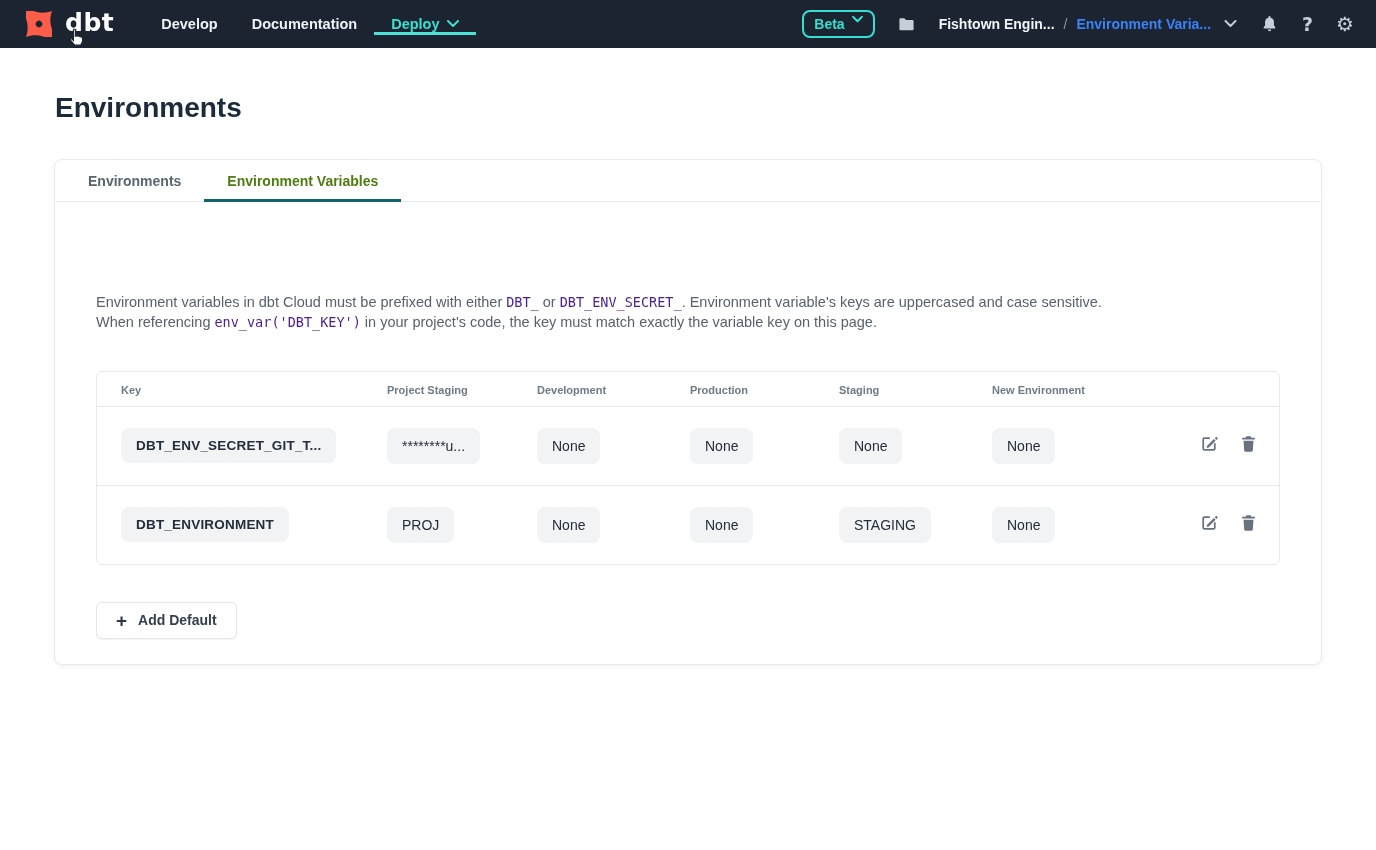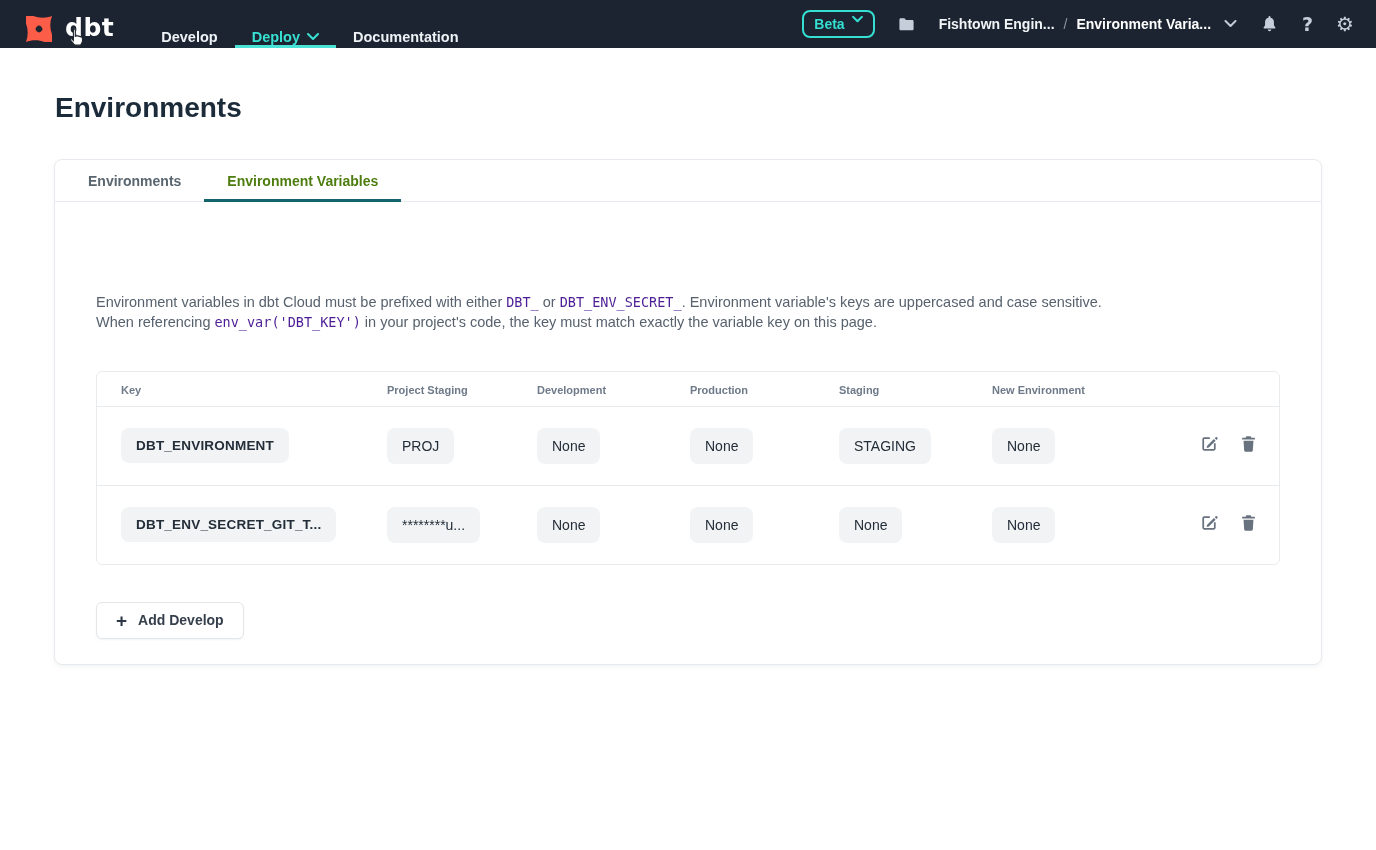--- a/index.html
+++ b/index.html
@@ -9,40 +9,40 @@
     background:#ffffff; color:#1e2a3a;
     font-family:"Liberation Sans","DejaVu Sans",sans-serif;
   }
 
   
   .topnav {
     height:48px; background:#1b2430; display:flex;
     justify-content:space-between; align-items:stretch;
     padding:0 22px 0 20px;
   }
-  .nav-left { display:flex; align-items:flex-end; }
+  .nav-left { display:flex; align-items:center; }
   .logo { display:flex; align-items:center; gap:7px; margin-right:30px; cursor:pointer; }
   .logo-text { color:#ffffff; font-size:25px; font-weight:700; letter-spacing:.5px;
                font-family:"DejaVu Sans",sans-serif; padding-bottom:3px; }
   .nav-links { display:flex; align-items:stretch; }
   .nav-link {
     display:flex; align-items:center; gap:7px; padding:0 17px;
     color:#eef2f6; font-weight:600; font-size:14.5px; cursor:pointer;
   }
   .nav-link.active { color:#38e0d2; border-bottom:3px solid #4ae3d6; padding-top:3px; }
   .nav-right { display:flex; align-items:center; gap:23px; }
   .beta-badge {
     display:flex; align-items:flex-start; gap:7px;
     border:2px solid #35dfd2; color:#35dfd2; border-radius:8px;
     padding:4px 10px; font-weight:700; font-size:14px; cursor:pointer;
   }
   .breadcrumb { display:flex; align-items:center; gap:9px; font-size:14px; }
   .crumb-project { color:#f2f5f8; font-weight:700; cursor:pointer; display:flex; align-items:center; gap:24px;}
   .crumb-sep { color:#8c97a5; }
-  .crumb-page { color:#ffffff; font-weight:600; cursor:pointer;text-align:center; }
+  .crumb-page { color:#3b82f6; font-weight:600; cursor:pointer;text-align:center; }
   .crumb-caret { color:#c3ccd6; margin-left:4px; display:flex; align-items:center; cursor:pointer;}
   .nav-icons { display:flex; align-items:center; gap:23px; color:#c6cfd9; }
   .nav-icon { display:flex; align-items:center; cursor:pointer; }
   .help-icon { font-size:19px; font-weight:800; font-family:"DejaVu Sans",sans-serif; }
   .gear-icon { font-size:20px; font-family:"DejaVu Sans",sans-serif; line-height:1; }
 
   
   .main { padding:0 54px; }
   .page-title { font-size:28px; font-weight:700; color:#1c2b3a; margin:44px 0 35px 1px; }
 
@@ -104,27 +104,27 @@
       <svg width="38" height="38" viewBox="0 0 64 64">
         <g transform="rotate(45 32 32)">
           <path d="M32 1 C36.5 11 44 18.5 54 23 L63 32 L54 41 C44 45.5 36.5 53 32 63 C27.5 53 20 45.5 10 41 L1 32 L10 23 C20 18.5 27.5 11 32 1 Z" fill="#fb5d48"></path>
           <circle cx="32" cy="32" r="5.5" fill="#1b2430"></circle>
         </g>
       </svg>
       <span class="logo-text">dbt</span>
     </a>
     <div class="nav-links">
       <a class="nav-link">Develop</a>
+      <a class="nav-link">Documentation</a>
       <a class="nav-link active">
         <span>Deploy</span>
         <svg width="12" height="8" viewBox="0 0 12 8">
           <path d="M1 1l5 5 5-5" fill="none" stroke="currentColor" stroke-width="2" stroke-linecap="round" stroke-linejoin="round"></path>
         </svg>
       </a>
-      <a class="nav-link">Documentation</a>
     </div>
   </div>
 
   <div class="nav-right">
     <div class="beta-badge">
       <span>Beta</span>
       <svg width="11" height="7" viewBox="0 0 12 8">
         <path d="M1 1l5 5 5-5" fill="none" stroke="currentColor" stroke-width="2.4" stroke-linecap="round" stroke-linejoin="round"></path>
       </svg>
     </div>
@@ -195,48 +195,48 @@
               <th>Project Staging</th>
               <th>Development</th>
               <th>Production</th>
               <th>Staging</th>
               <th>New Environment</th>
               <th></th>
             </tr>
           </thead>
           <tbody>
             <tr>
-              <td><span class="pill key">DBT_ENVIRONMENT</span></td>
-              <td><span class="pill">PROJ</span></td>
-              <td><span class="pill">None</span></td>
-              <td><span class="pill">None</span></td>
-              <td><span class="pill">STAGING</span></td>
+              <td><span class="pill key">DBT_ENV_SECRET_GIT_T...</span></td>
+              <td><span class="pill">********u...</span></td>
+              <td><span class="pill">None</span></td>
+              <td><span class="pill">None</span></td>
+              <td><span class="pill">None</span></td>
               <td><span class="pill">None</span></td>
               <td class="actions-cell">
                 <button class="icon-btn">
                   <svg width="20" height="20" viewBox="0 0 24 24">
                     <path d="M4 6.2A2.2 2.2 0 0 1 6.2 4H13v2.1H6.1v11.8h11.8V11H20v6.8A2.2 2.2 0 0 1 17.8 20H6.2A2.2 2.2 0 0 1 4 17.8V6.2z" fill="currentColor"></path>
                     <path d="M9.8 14.2l8.1-8.1 2 2-8.1 8.1-2.7.7.7-2.7z" fill="currentColor"></path>
                     <path d="M18.9 5.1l1.2-1.2c.4-.4 1.1-.4 1.5 0l.5.5c.4.4.4 1.1 0 1.5l-1.2 1.2-2-2z" fill="currentColor"></path>
                   </svg>
                 </button>
                 <button class="icon-btn">
                   <svg width="17" height="20" viewBox="0 0 24 26">
                     <path d="M9 2h6l1.1 2.2H21v2.3H3V4.2h4.9L9 2z" fill="currentColor"></path>
                     <path d="M5 8.5h14l-.9 13.6A2.3 2.3 0 0 1 15.8 24H8.2a2.3 2.3 0 0 1-2.3-1.9L5 8.5z" fill="currentColor"></path>
                   </svg>
                 </button>
               </td>
             </tr>
             <tr>
-              <td><span class="pill key">DBT_ENV_SECRET_GIT_T...</span></td>
-              <td><span class="pill">********u...</span></td>
-              <td><span class="pill">None</span></td>
-              <td><span class="pill">None</span></td>
-              <td><span class="pill">None</span></td>
+              <td><span class="pill key">DBT_ENVIRONMENT</span></td>
+              <td><span class="pill">PROJ</span></td>
+              <td><span class="pill">None</span></td>
+              <td><span class="pill">None</span></td>
+              <td><span class="pill">STAGING</span></td>
               <td><span class="pill">None</span></td>
               <td class="actions-cell">
                 <button class="icon-btn">
                   <svg width="20" height="20" viewBox="0 0 24 24">
                     <path d="M4 6.2A2.2 2.2 0 0 1 6.2 4H13v2.1H6.1v11.8h11.8V11H20v6.8A2.2 2.2 0 0 1 17.8 20H6.2A2.2 2.2 0 0 1 4 17.8V6.2z" fill="currentColor"></path>
                     <path d="M9.8 14.2l8.1-8.1 2 2-8.1 8.1-2.7.7.7-2.7z" fill="currentColor"></path>
                     <path d="M18.9 5.1l1.2-1.2c.4-.4 1.1-.4 1.5 0l.5.5c.4.4.4 1.1 0 1.5l-1.2 1.2-2-2z" fill="currentColor"></path>
                   </svg>
                 </button>
                 <button class="icon-btn">
@@ -246,17 +246,17 @@
                   </svg>
                 </button>
               </td>
             </tr>
           </tbody>
         </table>
       </div>
 
       <button class="add-btn">
         <span class="plus-glyph">+</span>
-        <span>Add Develop</span>
+        <span>Add Default</span>
       </button>
     </div>
   </section>
 </main>
 
 </body></html>

